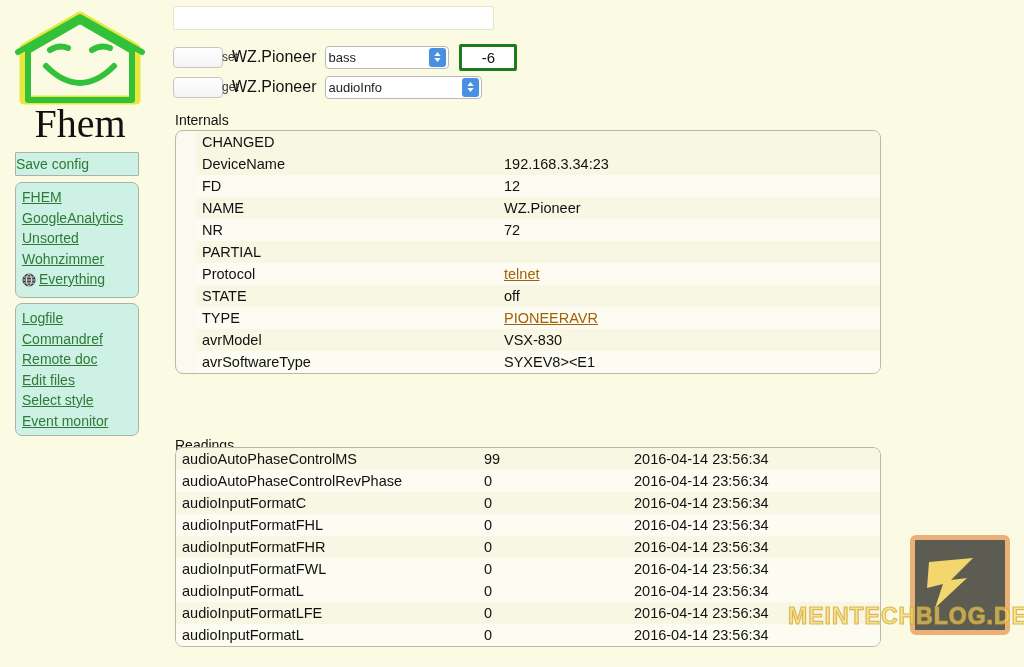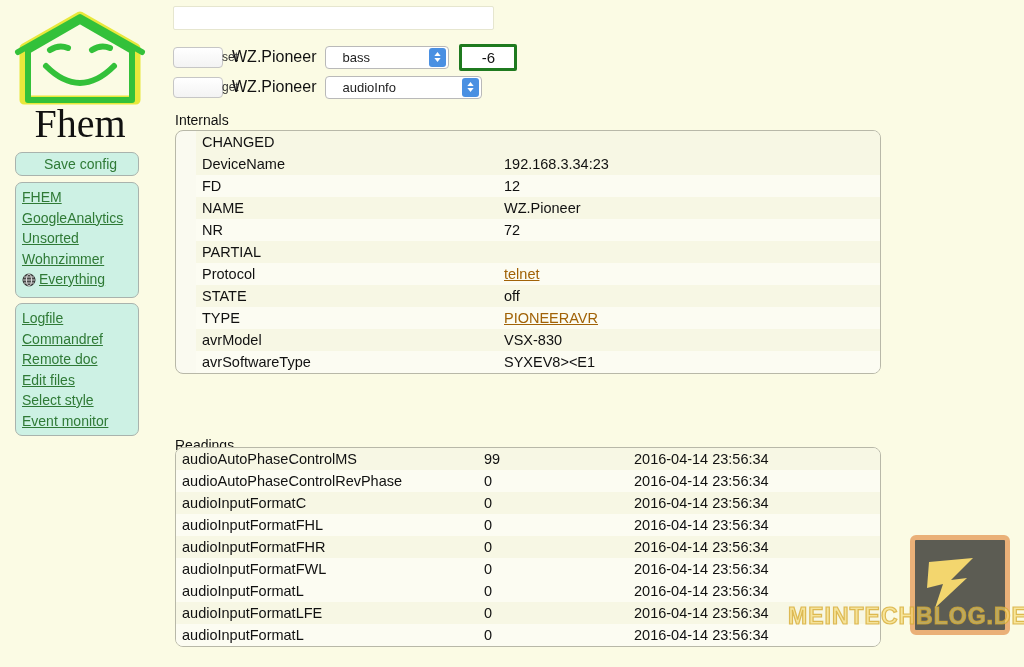--- a/index.html
+++ b/index.html
@@ -19,23 +19,23 @@
   .logo-wrap svg { display: block; }
   .logo-text {
     position: absolute; left: 0; top: 92px; width: 140px;
     text-align: center; font-family: "Liberation Serif", serif;
     font-size: 40px; color: #111; letter-spacing: 0px;
   }
 
   .save-config {
     position: absolute; left: 13px; top: 152px;
     width: 124px; height: 24px;
-    background: #cdf1e4; border: 1px solid #a9b3ad; border-radius: 7px;
+    background: #cdf1e4; border: 1px solid #a9b3ad; border-radius: 1px;
     color: #2f7a36; font-size: 14px; line-height: 22px;
-    padding-left: 7px; cursor: pointer; text-align: center;
+    cursor: pointer;
   }
 
   .menu-box {
     position: absolute; left: 13px;
     width: 124px;
     background: #cdf1e4; border: 1px solid #a9b3ad; border-radius: 7px;
     padding: 4px 0 4px 0;
   }
   #menu-box-rooms { top: 182px; }
   #menu-box-tools { top: 303px; }
@@ -72,21 +72,21 @@
     font-size: 16px; color: #111; margin-left: 9px; margin-right: 9px;
     white-space: nowrap; flex: 0 0 auto;
   }
   .sel {
     position: relative; height: 23px;
     background: #ffffff; border: 1px solid #b9b9b9; border-radius: 4px;
     display: flex; align-items: center; cursor: pointer; flex: 0 0 auto;
   }
   #sel-set { width: 124px; }
   #sel-get { width: 157px; }
-  .sel-label { font-size: 13px; color: #222; padding-left: 16px; flex: 1 1 auto; }
+  .sel-label { font-size: 13px; color: #222; padding-left: 2px; flex: 1 1 auto; }
   .sel-arrow {
     width: 17px; height: 19px; margin-right: 2px; border-radius: 3px;
     background: #4a90e2; display: flex; align-items: center; justify-content: center;
     flex: 0 0 auto;
   }
   .val-input {
     margin-left: 10px; width: 58px; height: 27px;
     background: #ffffff; border: 3px solid #1f7a1f; border-radius: 2px;
     text-align: center; font-size: 15px; color: #111;
     font-family: "Liberation Sans", sans-serif; flex: 0 0 auto;

